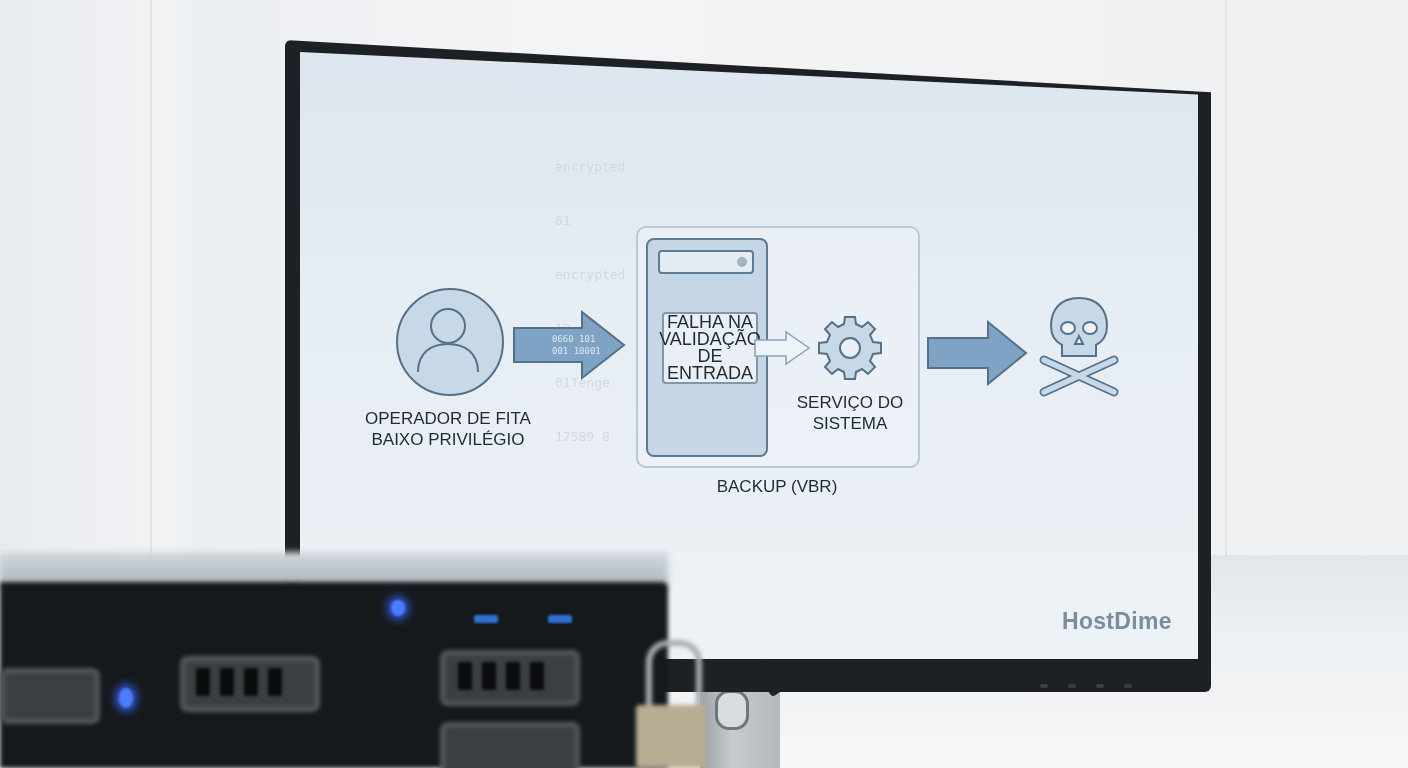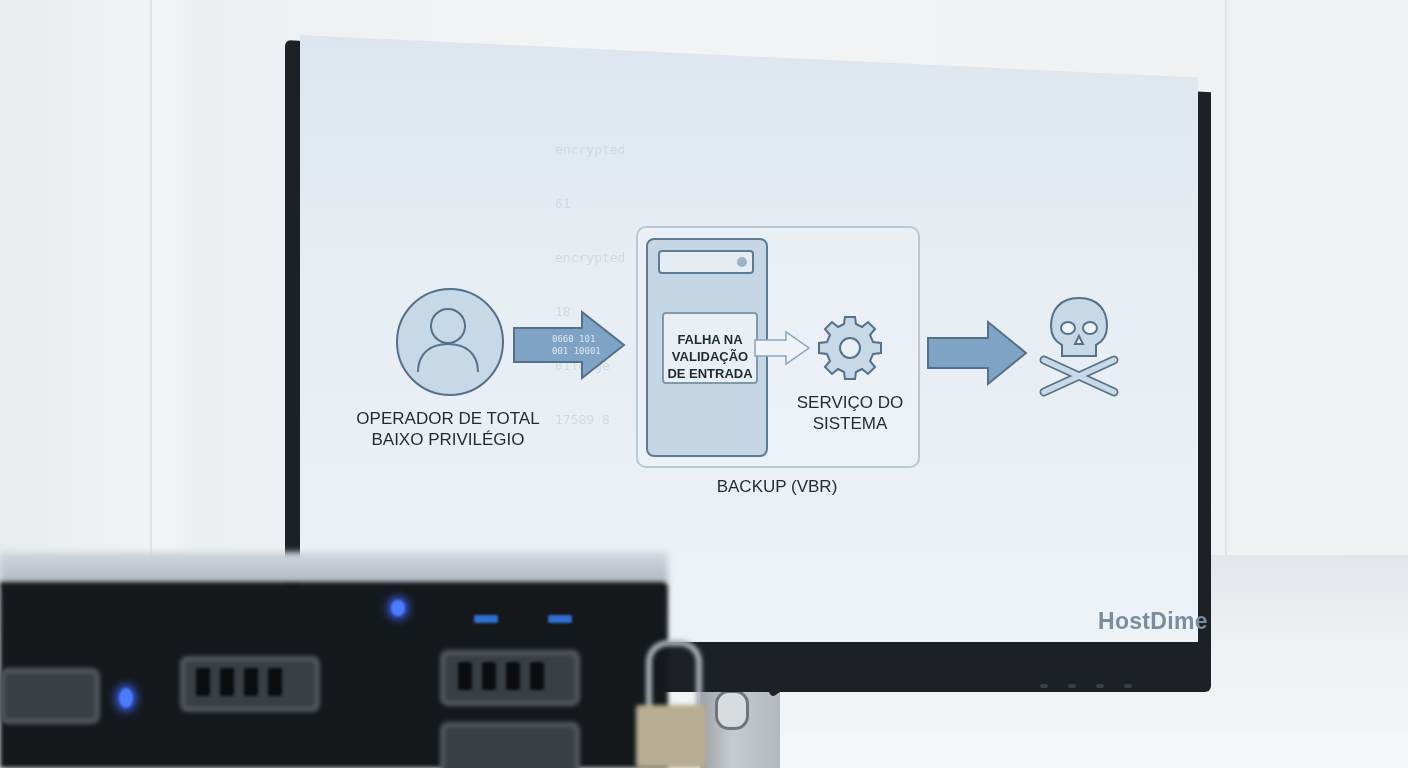--- a/index.html
+++ b/index.html
@@ -14,42 +14,42 @@
   .stand{position:absolute;left:700px;top:680px;width:80px;height:88px;
          background:linear-gradient(90deg,#9aa0a6,#c7cbcf 40%,#b3b8bc);}
   .stand-hole{position:absolute;left:715px;top:690px;width:28px;height:34px;border-radius:14px;
               border:3px solid #6f757b;background:#d9dcdf;}
   .cable{position:absolute;left:770px;top:690px;width:60px;height:8px;background:#222;
          transform:rotate(-35deg);transform-origin:left center;border-radius:4px;}
   
   .monitor{position:absolute;left:285px;top:40px;width:926px;height:652px;
            background:#1d2125;border-radius:6px;
            clip-path:polygon(0 0,100% 8%,100% 100%,0 100%);}
-  .screen{position:absolute;left:300px;top:35px;width:898px;height:607px;
+  .screen{position:absolute;left:300px;top:52px;width:898px;height:607px;
           background:linear-gradient(180deg,#dde6ee 0%,#e6edf3 40%,#edf2f6 100%);
           clip-path:polygon(0 0,100% 7%,100% 100%,0 100%);overflow:hidden;}
   .code-rain{position:absolute;font-family:"DejaVu Sans Mono",monospace;color:#c9d5df;
              font-size:13px;line-height:18px;white-space:pre;opacity:.8;}
   .bezel-buttons{position:absolute;top:684px;height:4px;width:8px;background:#3a3f44;border-radius:2px;}
   
   .node-circle{position:absolute;left:396px;top:288px;width:104px;height:104px;border-radius:50%;
                border:2px solid #557189;background:#c7d8e7;}
   .label{position:absolute;color:#1f2a33;font-size:17px;line-height:21px;text-align:center;}
   .arrow{position:absolute;}
   .vbr-box{position:absolute;left:636px;top:226px;width:280px;height:238px;border:2px solid #b9c8d4;
            border-radius:10px;background:rgba(236,242,247,.6);}
   .server{position:absolute;left:646px;top:238px;width:118px;height:215px;border:2px solid #5d7b93;
           border-radius:8px;background:#c5d6e4;}
   .server-slot{position:absolute;left:658px;top:250px;width:92px;height:20px;border:2px solid #5d7b93;
                border-radius:4px;background:#e4ecf2;}
   .server-led{position:absolute;left:737px;top:257px;width:10px;height:10px;border-radius:50%;background:#9db3c6;}
   .fail-box{position:absolute;left:662px;top:312px;width:92px;height:68px;border:2px solid #7f98ad;
-            border-radius:4px;background:#e9eff4;font-size:13px;line-height:17px;color:#1f2a33;
-            display:flex;flex-direction:column;align-items:center;justify-content:flex-end;text-align:center;font-weight:bold;}
-  .brand{position:absolute;left:1098px;top:608px;font-size:23px;font-weight:bold;color:#7b8d9d;letter-spacing:.3px;}
+            border-radius:4px;background:#e9eff4;font-size:18px;line-height:17px;color:#1f2a33;
+            display:flex;flex-direction:column;align-items:center;justify-content:flex-end;text-align:center;}
+  .brand{position:absolute;left:1062px;top:608px;font-size:23px;font-weight:bold;color:#7b8d9d;letter-spacing:.3px;}
   
   .rack{position:absolute;left:0;top:582px;width:668px;height:186px;background:#16191c;
         filter:blur(2px);border-top-right-radius:6px;}
   .rack-top{position:absolute;left:0;top:552px;width:668px;height:36px;
             background:linear-gradient(180deg,#d3d9df,#a9b2ba);filter:blur(3px);}
   .bay{position:absolute;height:46px;border-radius:8px;background:#3a3f44;border:5px solid #55595e;filter:blur(2px);}
   .bay-slot{position:absolute;width:14px;height:28px;background:#0b0c0d;border-radius:2px;filter:blur(1.5px);}
   .led-blue{position:absolute;border-radius:50%;background:#4d7dff;box-shadow:0 0 10px 3px #3b63ff;filter:blur(1px);}
   .usb{position:absolute;width:24px;height:8px;background:#2f6fd0;border-radius:2px;filter:blur(1px);}
   .padlock-body{position:absolute;left:636px;top:705px;width:70px;height:63px;background:#b8ad92;
@@ -85,21 +85,21 @@
     <div>17589 8</div>
   </div>
 </div>
 
 <div class="node-circle"></div>
 <svg class="arrow" style="left:396px;top:288px;" width="104" height="104" viewBox="0 0 104 104">
   <circle cx="52" cy="38" r="17" fill="none" stroke="#557189" stroke-width="2"></circle>
   <path d="M22 84 C22 64 36 56 52 56 C68 56 82 64 82 84" fill="none" stroke="#557189" stroke-width="2"></path>
 </svg>
 <div class="label" style="left:350px;top:408px;width:196px;">
-  <div>OPERADOR DE TOTAL</div>
+  <div>OPERADOR DE FITA</div>
   <div>BAIXO PRIVILÉGIO</div>
 </div>
 
 <svg class="arrow" style="left:512px;top:310px;" width="116" height="70" viewBox="0 0 116 70">
   <polygon points="2,18 70,18 70,2 112,35 70,68 70,52 2,52" fill="#7fa3c4" stroke="#557189" stroke-width="2"></polygon>
   <text x="40" y="32" font-family="DejaVu Sans Mono, monospace" font-size="9" fill="#dce7f0">0660 101</text>
   <text x="40" y="44" font-family="DejaVu Sans Mono, monospace" font-size="9" fill="#dce7f0">001 10001</text>
 </svg>
 
 <div class="vbr-box"></div>

